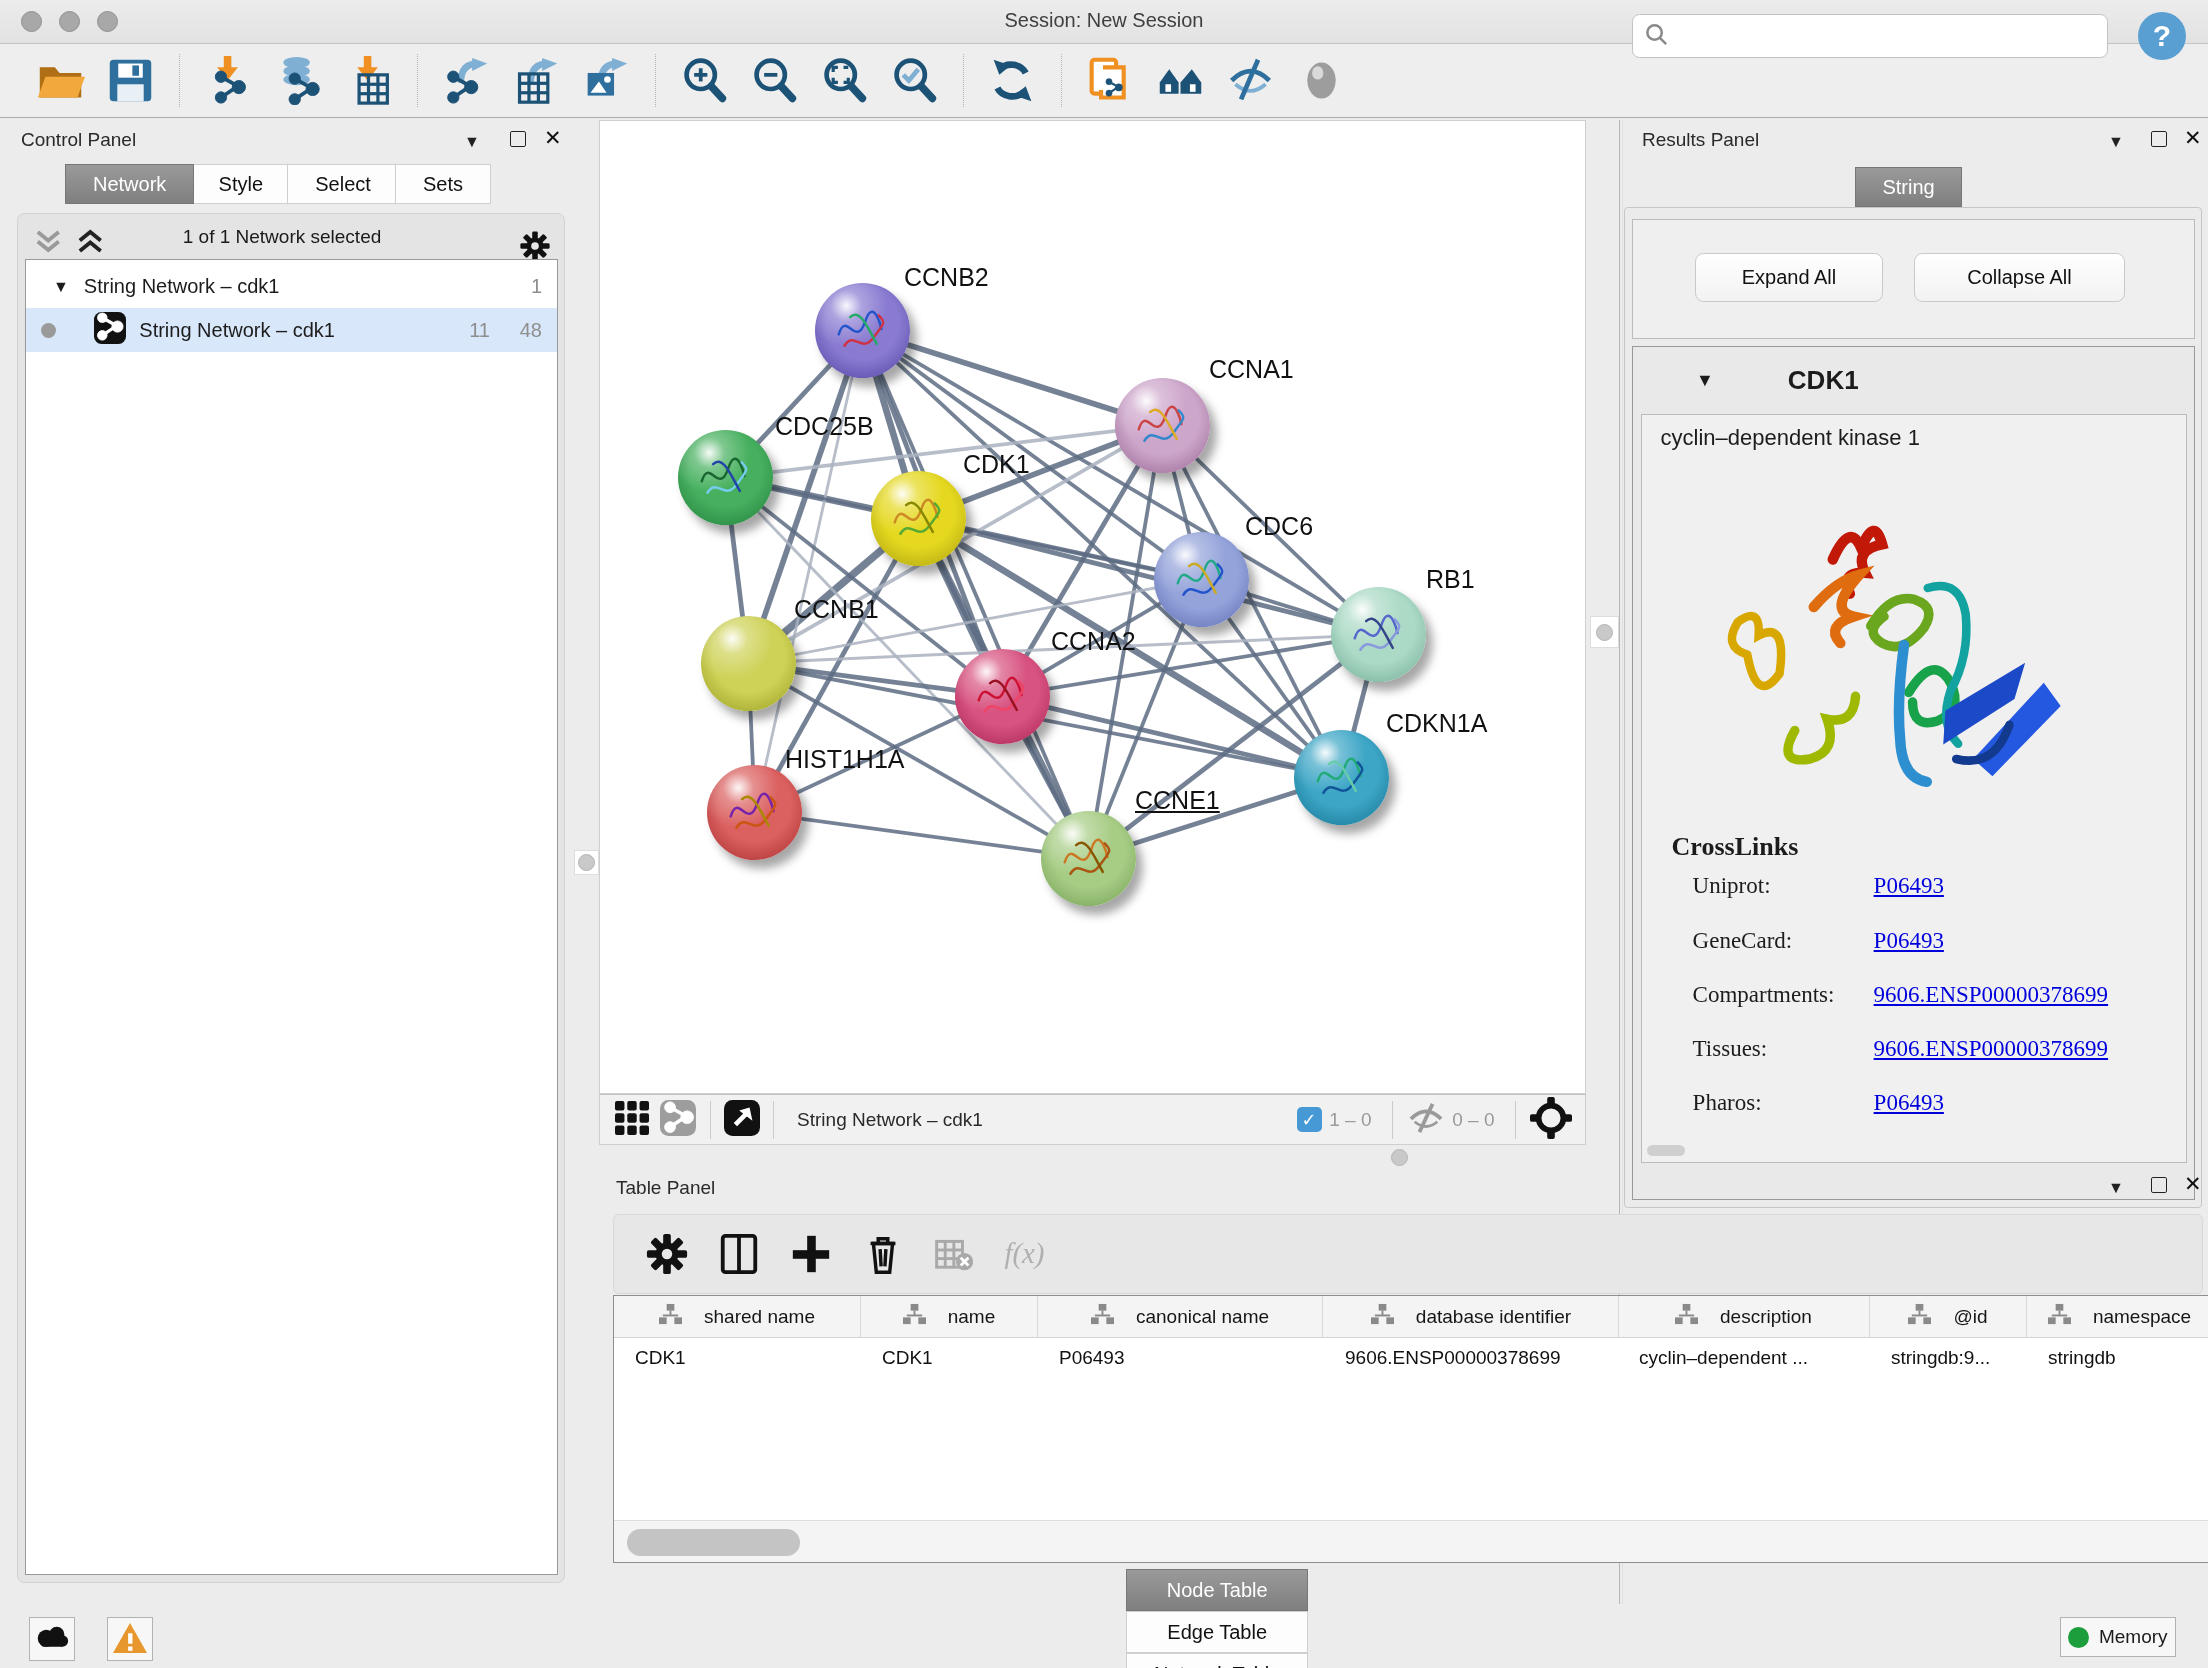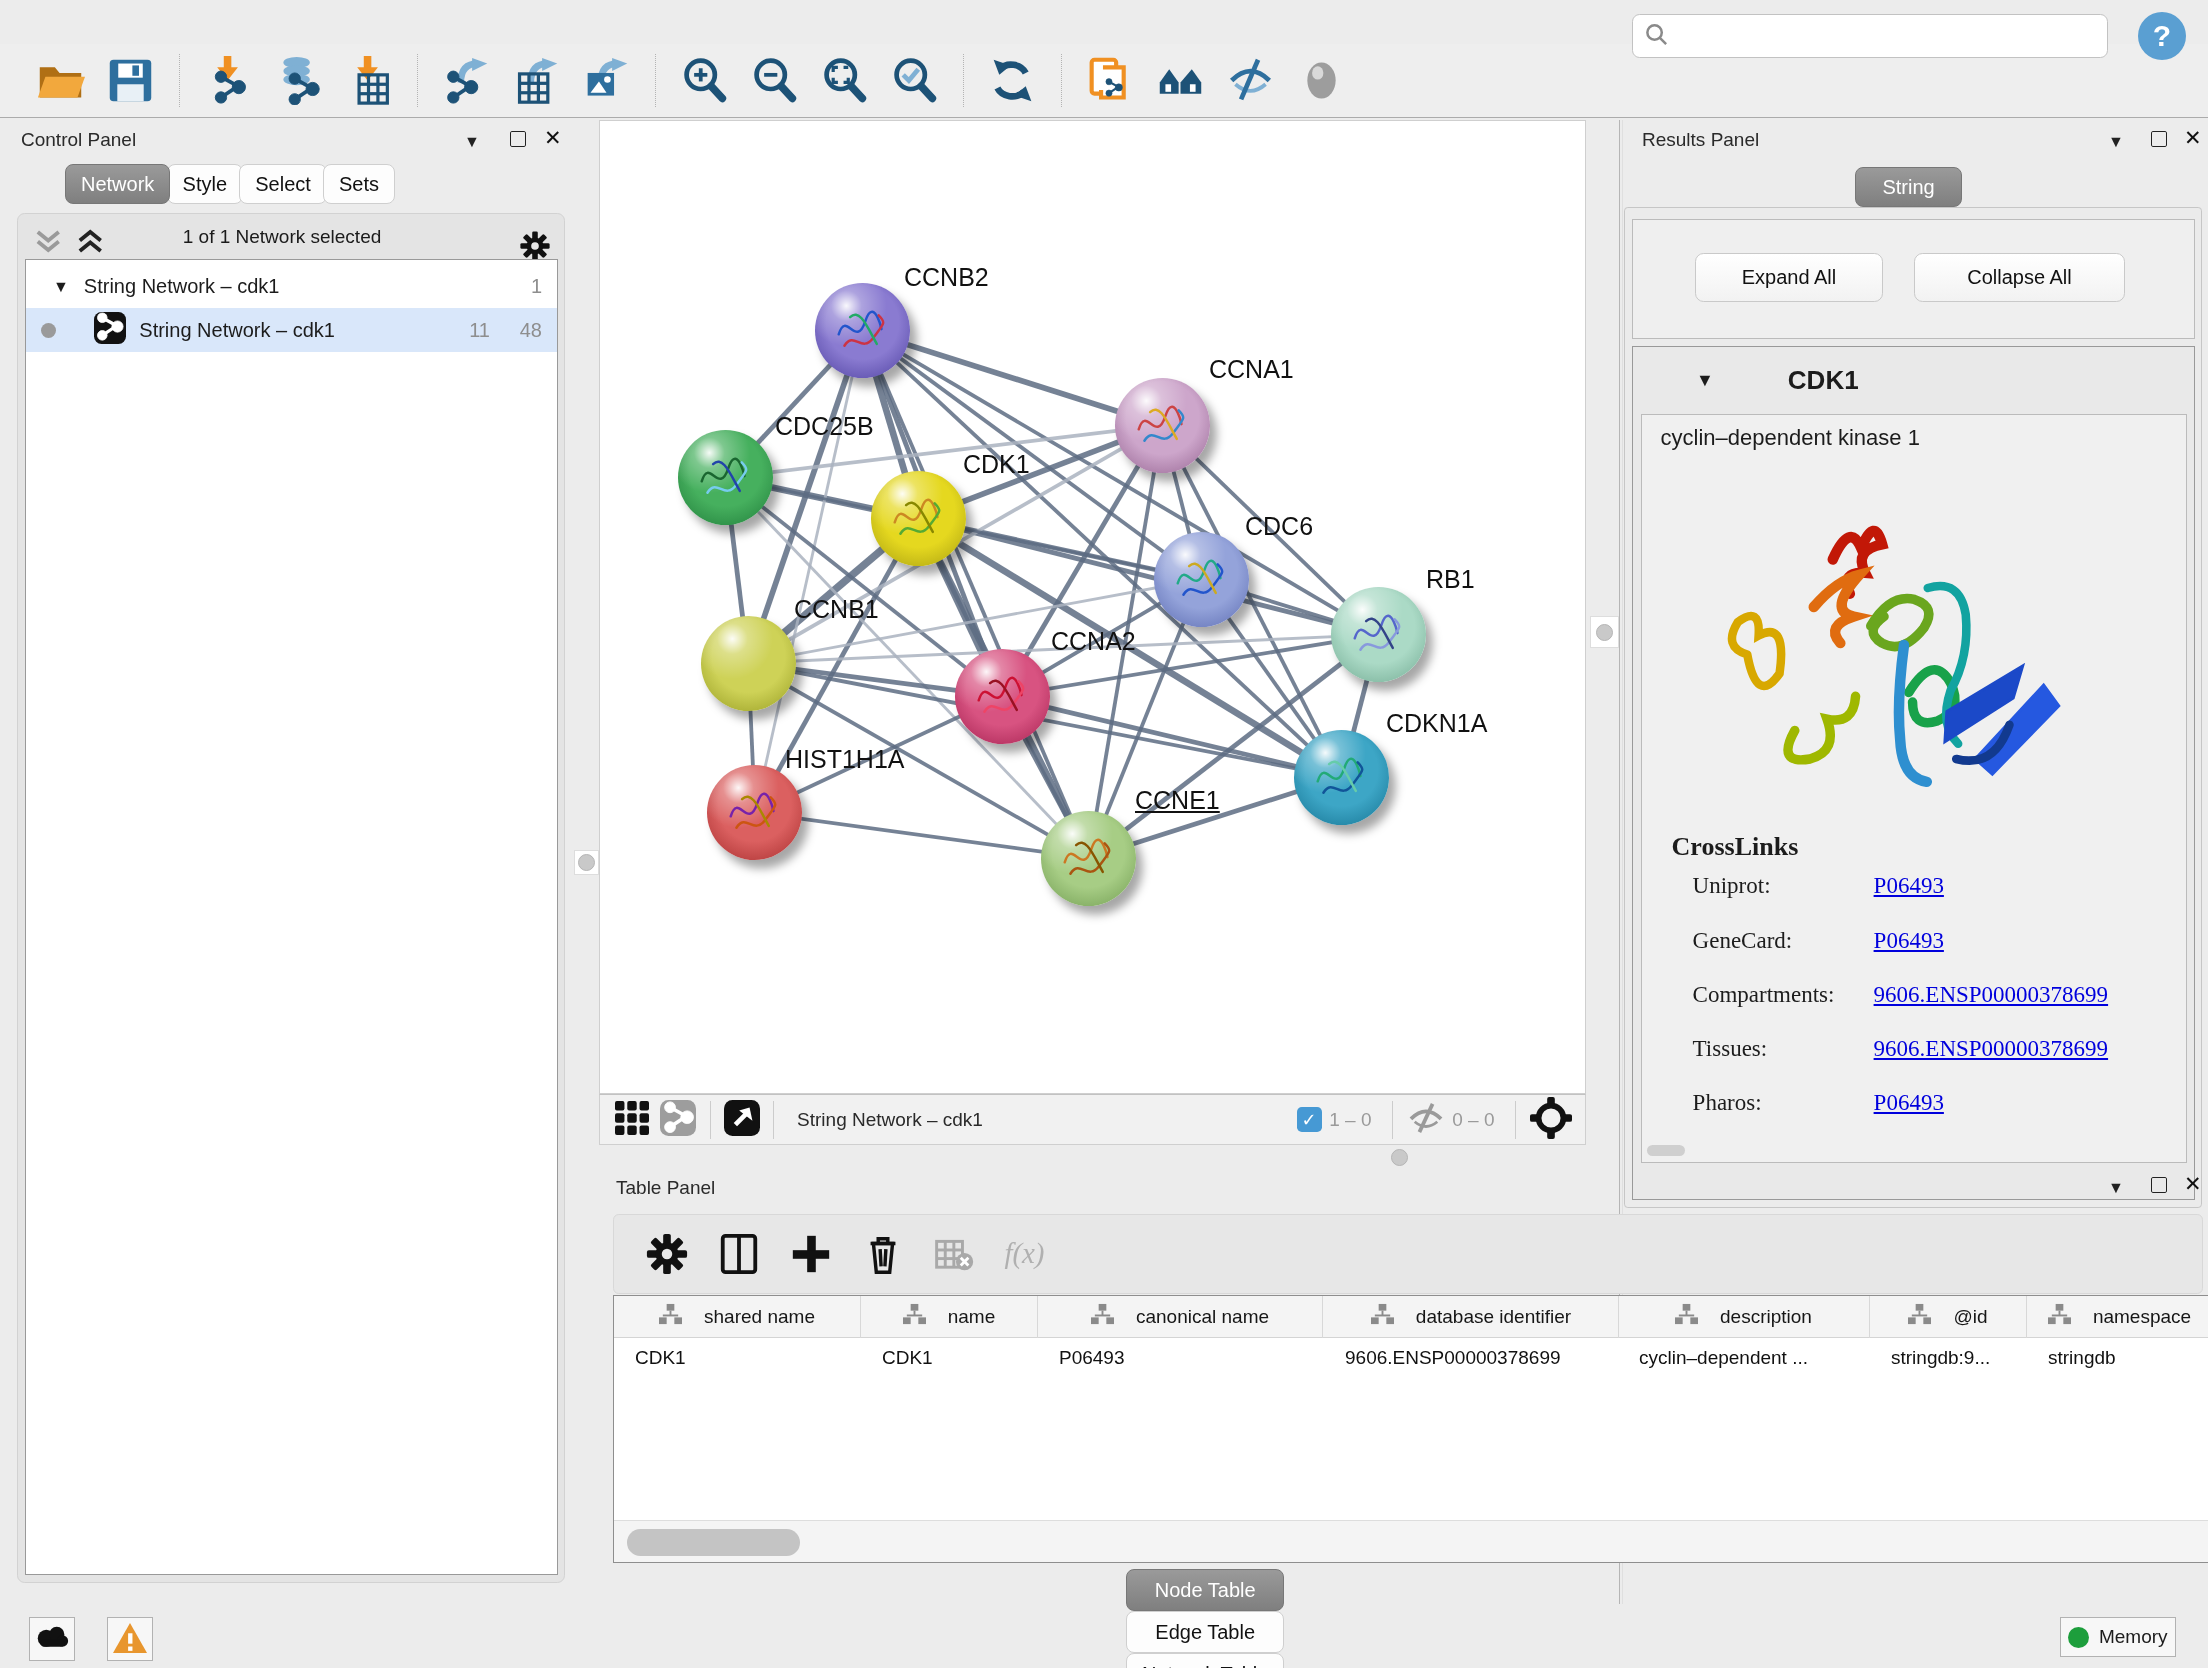--- a/index.html
+++ b/index.html
@@ -24,22 +24,22 @@
       font-family:"Liberation Sans",sans-serif;}
   .help-btn{position:absolute;left:2138px;top:12.4px;width:48px;height:48px;border-radius:50%;
       background:#5a9fd2;color:#fff;font-size:30px;font-weight:bold;display:flex;
       align-items:center;justify-content:center;}
   
   .panel-title{position:absolute;font-size:19px;color:#2a2a2a;}
   .panel-ctl{position:absolute;font-size:19px;color:#333;}
   .wbox{position:absolute;border:1px solid #999;background:#fff;}
   
   .tabs-row{position:absolute;display:flex;}
-  .tab{height:40px;padding:0 15px;display:flex;align-items:center;justify-content:center;
-       font-size:20px;background:#fdfdfd;border:1px solid #cfcfcf;border-radius:8px;
+  .tab{height:40px;padding:0 27px;display:flex;align-items:center;justify-content:center;
+       font-size:20px;background:#fdfdfd;border:1px solid #cfcfcf;border-radius:0;
        margin-right:-3.8px;color:#111;}
   .tab.active{background:linear-gradient(#9a9a9a,#7f7f7f);color:#fff;border-color:#777;z-index:2;}
   .gray-container{position:absolute;background:#e4e4e4;border:1px solid #d2d2d2;border-radius:7.6px;}
   .tree-row{position:absolute;display:flex;align-items:center;font-size:20px;width:100%;}
   .count{color:#8e8e8e;}
   
   .net-canvas{position:absolute;left:599px;top:120px;width:987px;height:974px;background:#fff;
       border:1px solid #cfcfcf;overflow:hidden;}
   .node{position:absolute;width:95px;height:95px;border-radius:50%;}
   .node-label{position:absolute;font-size:25px;color:#111;font-weight:500;white-space:nowrap;}
@@ -81,20 +81,26 @@
   .dot-green{width:21px;height:21px;border-radius:50%;background:#1d9e3c;}
   .tri-down{font-size:16px;color:#222;}
   .sq-ctl{display:inline-block;width:16px;height:16px;border:1.9px solid #222;border-radius:1.9px;}
   .x-ctl{font-size:21px;font-weight:bold;color:#111;font-family:"DejaVu Sans",sans-serif;}
 </style>
 </head>
 <body>
 
 <div class="app">
 
+  <div class="titlebar">
+    <div class="tl" style="left:21px"></div>
+    <div class="tl" style="left:59px"></div>
+    <div class="tl" style="left:97px"></div>
+    <div class="title-text">Session: New Session</div>
+  </div>
 
   <div class="toolbar">
     <div id="tb-groups" style="display:flex;align-items:center;">
         <div class="tb-icon">
           <svg width="49" height="49" viewBox="0 0 52 52">
             <path d="M4 12h16l5 6h23v26H4z" fill="#b06f14"></path>
             <path d="M10 22h42l-8 22H2z" fill="#f2a83d"></path>
           </svg>
         </div>
         <div class="tb-icon">

